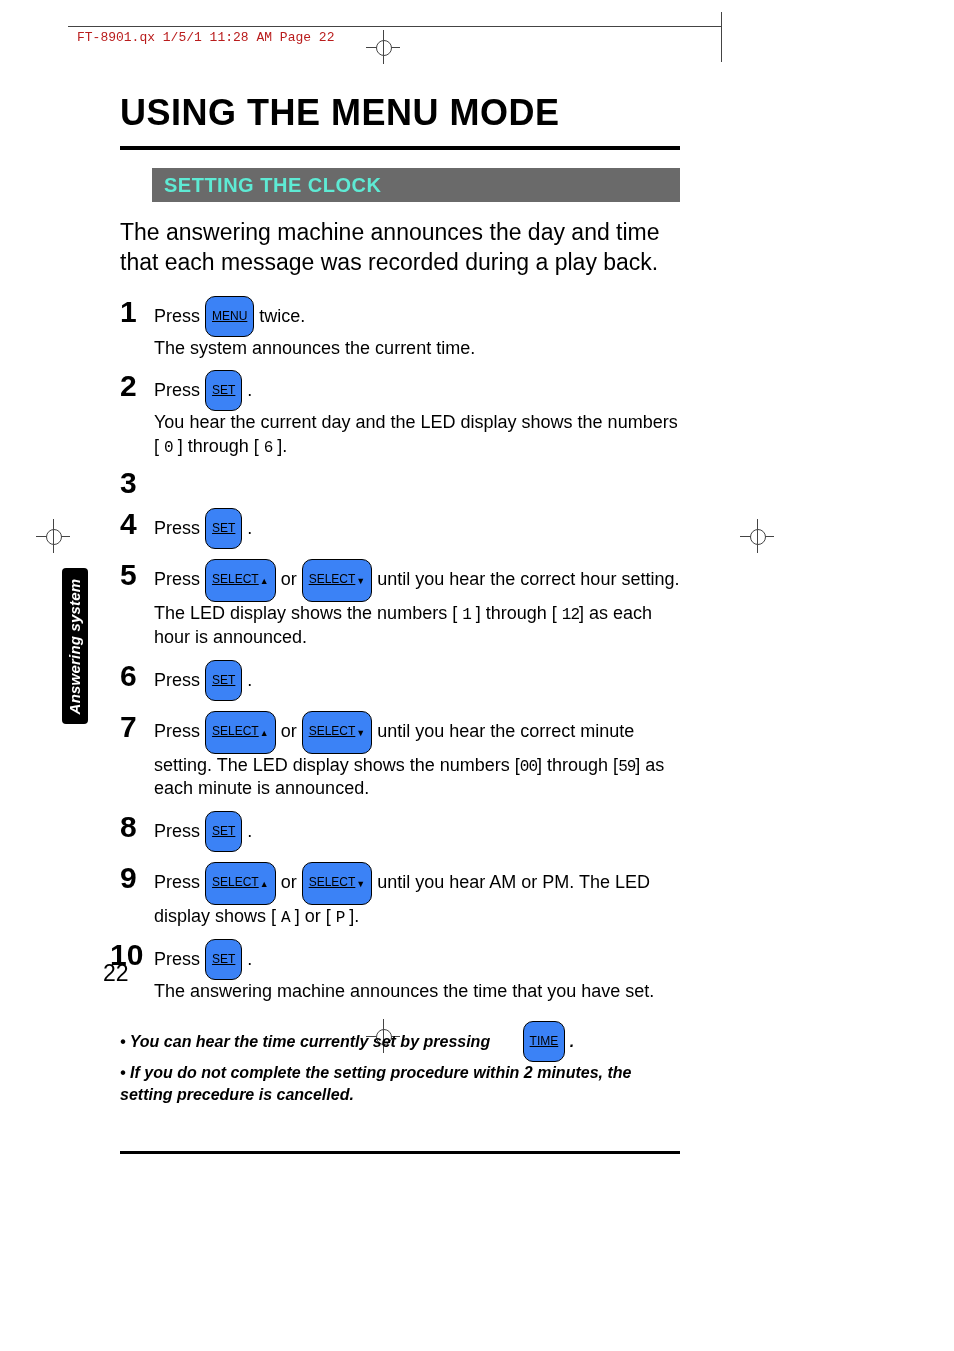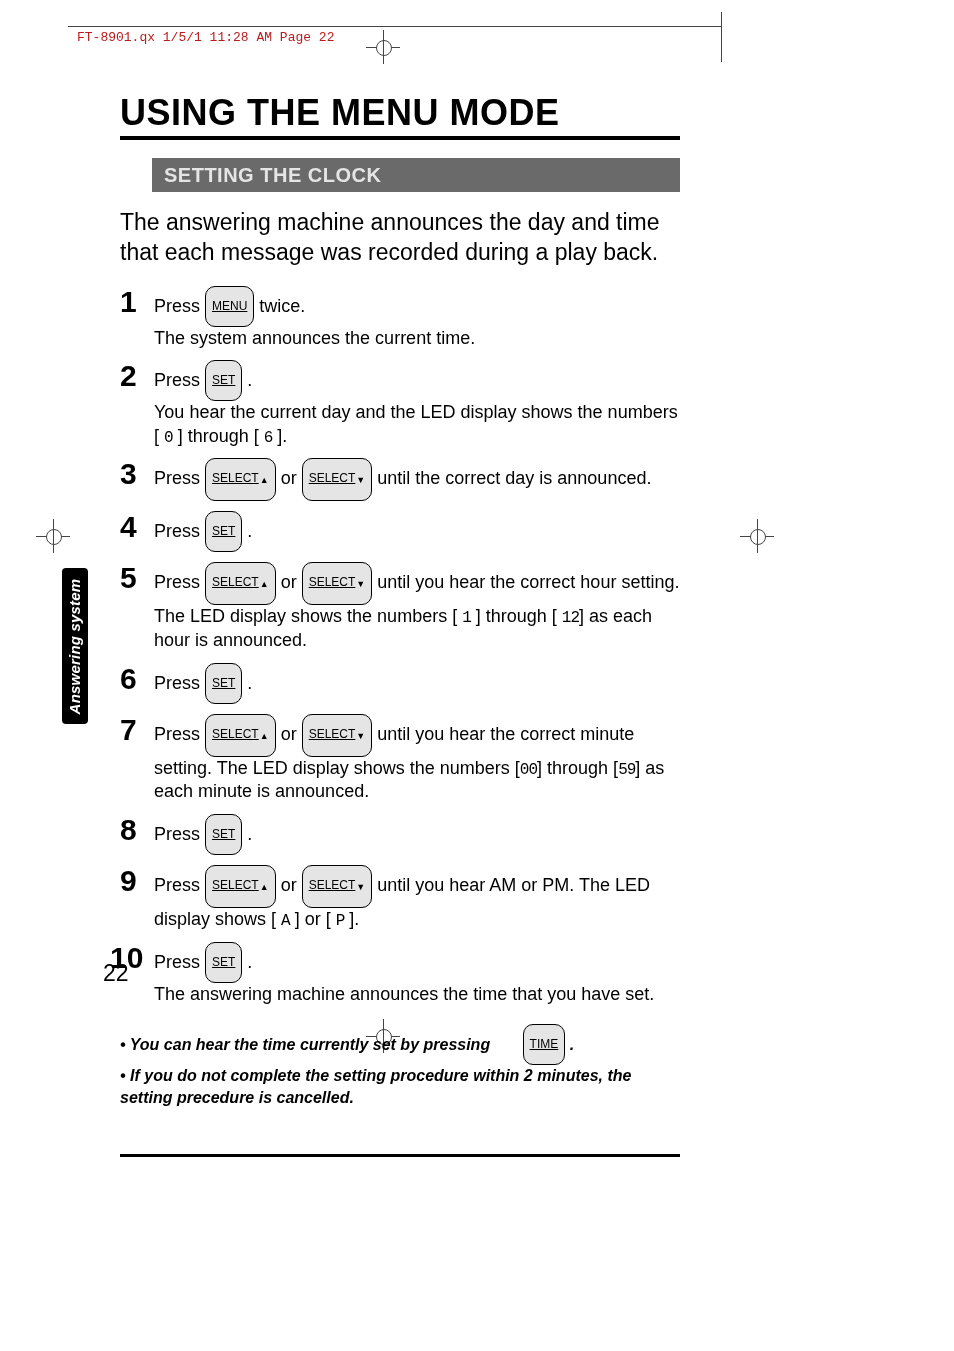--- a/index.html
+++ b/index.html
@@ -72,27 +72,27 @@
   .content {
     position: absolute;
     top: 92px;
     left: 120px;
     width: 560px;
   }
   .title {
     font-size: 36px;
     font-weight: bold;
     letter-spacing: 0.5px;
-    padding-bottom: 2px;
+    padding-bottom: 12px;
     border-bottom: 4px solid #000;
     margin-bottom: 18px;
   }
   .section-bar {
     background: #6a6a6a;
-    color: #e5e5e5;
+    color: #5eead4;
     font-size: 20px;
     font-weight: bold;
     padding: 6px 12px 5px 12px;
     margin-bottom: 16px;
     margin-left: 32px;
     letter-spacing: 0.5px;
   }
   .intro {
     font-size: 23px;
     line-height: 1.3;
@@ -117,21 +117,21 @@
   }
   .btn {
     display: inline-block;
     border: 1.2px solid #000;
     border-radius: 10px;
     padding: 12px 6px;
     font-size: 12px;
     line-height: 15px;
     vertical-align: 2px;
     text-decoration: underline;
-    background: #e5e5e5;
+    background: #3b82f6;
     white-space: nowrap;
   }
   .tri {
     display: inline-block;
     vertical-align: -1px;
     font-size: 9px;
     text-decoration: none;
     margin-left: 1px;
   }
   .seg {
@@ -223,23 +223,20 @@
     <div class="step">
       <div class="step-num">2</div>
       <div class="step-body">
         <span>Press </span><span class="btn">SET</span><span> .</span><br>
         <span>You hear the current day and the LED display shows the numbers [ </span><span class="seg">0</span><span> ] through [ </span><span class="seg">6</span><span> ].</span>
       </div>
     </div>
 
     <div class="step">
       <div class="step-num">3</div>
-      <div class="step-body">
-        <span>Press </span><span class="btn"><span>SELECT</span><span class="tri">▲</span></span><span> or </span><span class="btn"><span>SELECT</span><span class="tri">▼</span></span><span> until the correct day is announced.</span>
-      </div>
     </div>
 
     <div class="step">
       <div class="step-num">4</div>
       <div class="step-body">
         <span>Press </span><span class="btn">SET</span><span> .</span>
       </div>
     </div>
 
     <div class="step">

